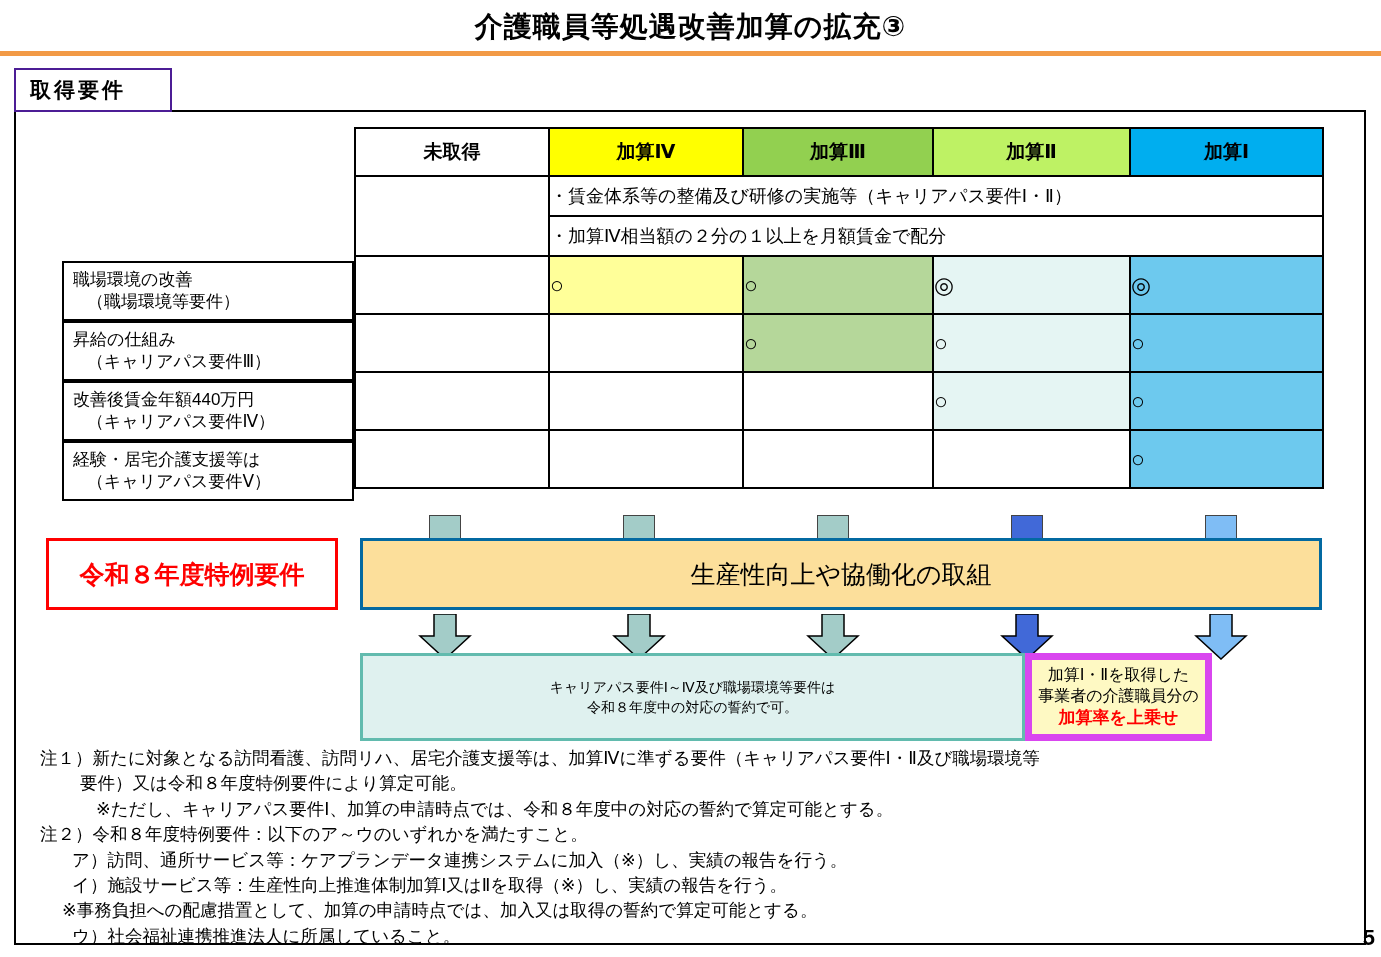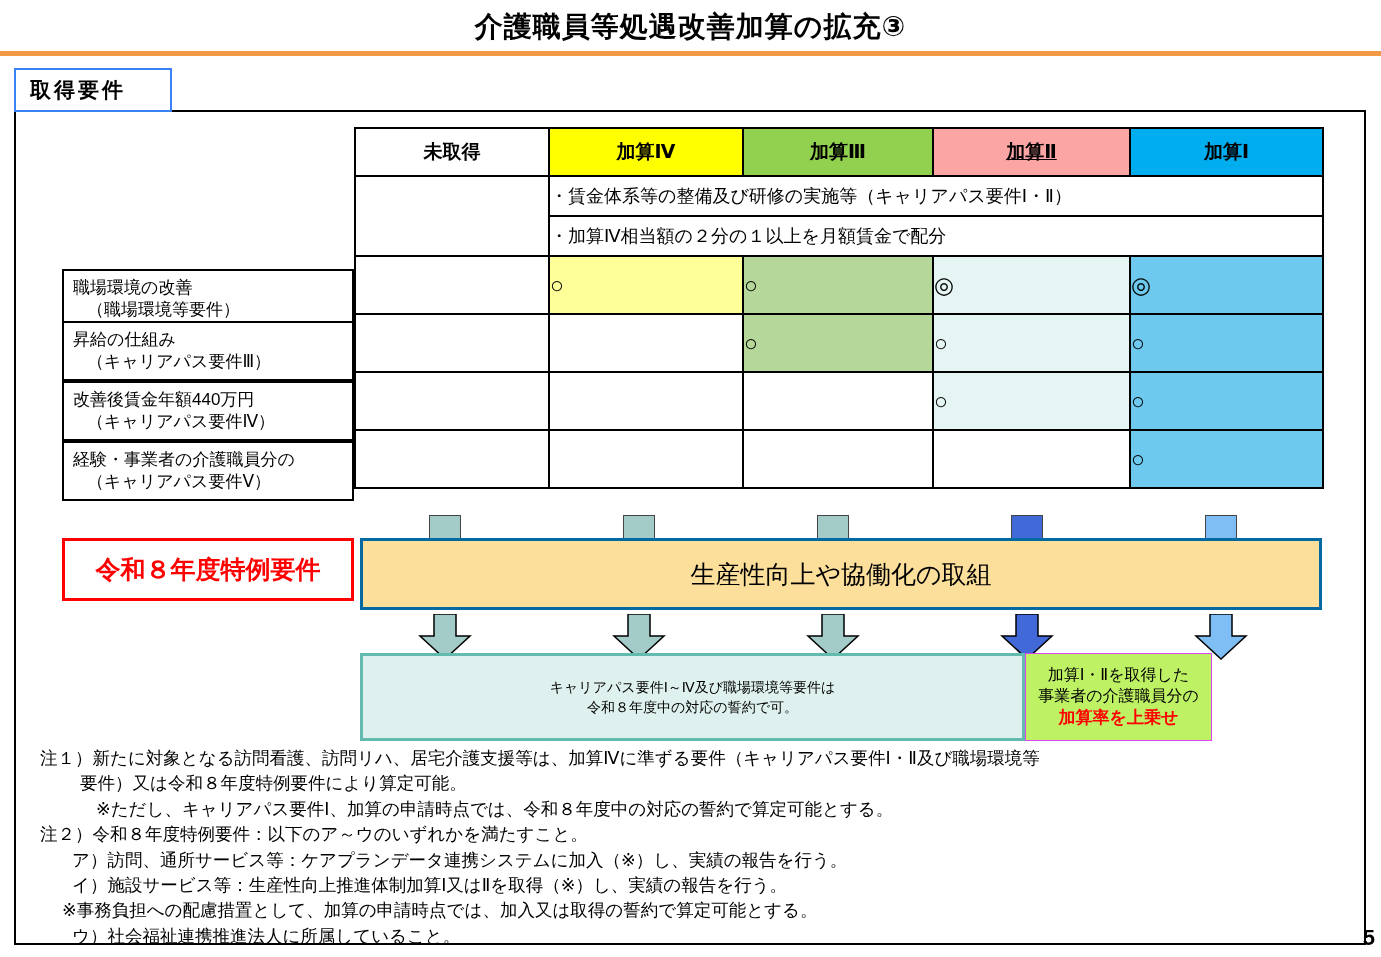--- a/index.html
+++ b/index.html
@@ -38,21 +38,21 @@
     position: absolute;
     left: 14px; top: 110px;
     width: 1352px; height: 835px;
     border: 2px solid #000;
     box-sizing: border-box;
   }
   #section-tab {
     position: absolute;
     left: 14px; top: 68px;
     width: 158px; height: 44px;
-    border: 2px solid #3b82f6;
+    border: 2px solid #4c1d95;
     background: #ffffff;
     box-sizing: border-box;
     display: flex;
     align-items: center;
     padding-left: 14px;
     font-size: 21px;
     font-weight: bold;
     letter-spacing: 3px;
     z-index: 5;
   }
@@ -78,21 +78,21 @@
   .col-g1    { width: 193px; }
 
   #req-table thead th {
     height: 46px;
     font-size: 19px;
     font-weight: bold;
   }
   .hdr-none { background: #ffffff; }
   .hdr-g4   { background: #FFFF00; }
   .hdr-g3   { background: #92D050; }
-  .hdr-g2   { background: #fca5a5; text-decoration: underline; }
+  .hdr-g2   { background: #bef264; }
   .hdr-g1   { background: #00AEEF; }
 
   .span-row td { height: 38px; }
   .span-txt {
     text-align: left;
     padding-left: 14px;
     font-size: 18px;
   }
 
   .cellrow td { height: 56px; }
@@ -131,22 +131,22 @@
     border: 1px solid #444;
     box-sizing: border-box;
   }
   .stub.teal { background: #A3CCC8; }
   .stub.dblue { background: #4169D8; }
   .stub.lblue { background: #7FBDF5; }
 
   
   #special-box {
     position: absolute;
-    left: 62px; top: 538px;
-    width: 292px; height: 63px;
+    left: 46px; top: 538px;
+    width: 292px; height: 72px;
     border: 3px solid #FF0000;
     box-sizing: border-box;
     background: #ffffff;
     display: flex;
     align-items: center;
     justify-content: center;
     color: #FF0000;
     font-size: 25px;
     font-weight: bold;
     z-index: 4;
@@ -184,23 +184,23 @@
     align-items: center;
     justify-content: center;
     font-size: 14px;
     line-height: 1.45;
     z-index: 2;
   }
   #uplift-box {
     position: absolute;
     left: 1025px; top: 653px;
     width: 187px; height: 88px;
-    border: 1px solid #d946ef;
-    box-sizing: border-box;
-    background: #bef264;
+    border: 7px solid #d946ef;
+    box-sizing: border-box;
+    background: #fef9c3;
     display: flex;
     flex-direction: column;
     align-items: center;
     justify-content: center;
     font-size: 16px;
     line-height: 1.3;
     z-index: 3;
   }
   #uplift-box .red {
     color: #FF0000;
@@ -291,34 +291,34 @@
     <tr class="cellrow">
       <td class="cell-none"></td>
       <td class="cell-g4 empty"></td>
       <td class="cell-g3 empty"></td>
       <td class="cell-g2 empty"></td>
       <td class="cell-g1"><span class="mark">○</span></td>
     </tr>
   </tbody>
 </table>
 
-<div class="rowlabel" style="top:269px;height:60px;">
+<div class="rowlabel" style="top:261px;height:60px;">
   <div>職場環境の改善</div>
   <div class="l2">（職場環境等要件）</div>
 </div>
 <div class="rowlabel" style="top:321px;height:60px;">
   <div>昇給の仕組み</div>
   <div class="l2">（キャリアパス要件Ⅲ）</div>
 </div>
 <div class="rowlabel" style="top:381px;height:60px;">
   <div>改善後賃金年額440万円</div>
   <div class="l2">（キャリアパス要件Ⅳ）</div>
 </div>
 <div class="rowlabel" style="top:441px;height:60px;">
-  <div>経験・事業者の介護職員分の</div>
+  <div>経験・居宅介護支援等は</div>
   <div class="l2">（キャリアパス要件Ⅴ）</div>
 </div>
 
 <div class="stub teal" style="left:429px; top:515px;"></div>
 <div class="stub teal" style="left:623px; top:515px;"></div>
 <div class="stub teal" style="left:817px; top:515px;"></div>
 <div class="stub dblue" style="left:1011px; top:515px;"></div>
 <div class="stub lblue" style="left:1205px; top:515px;"></div>
 
 <div id="special-box">

